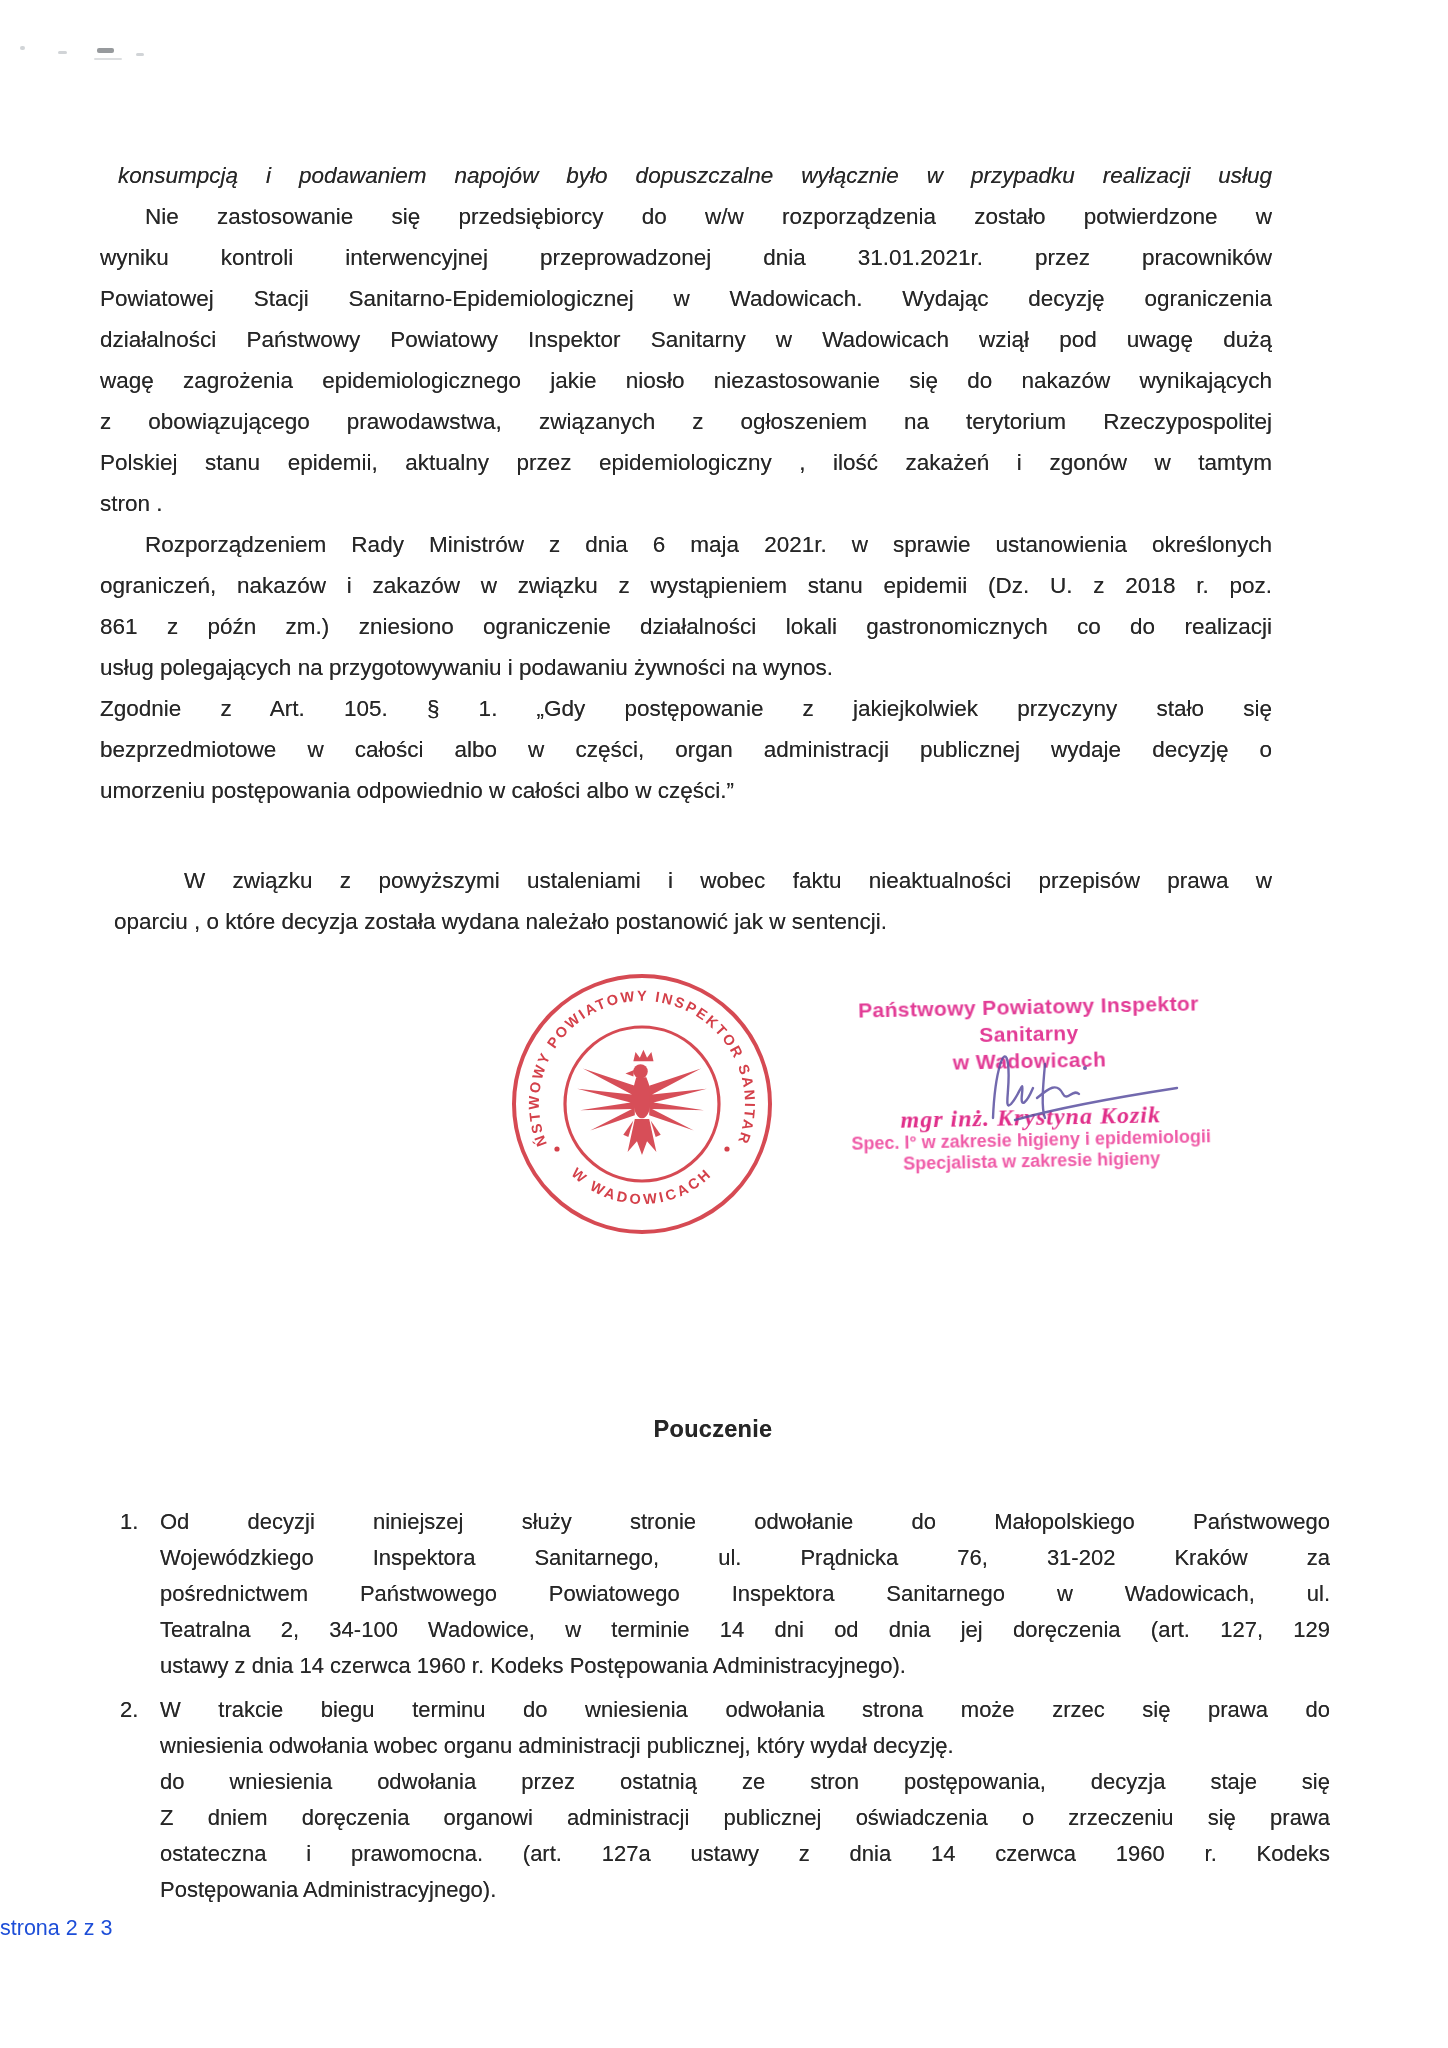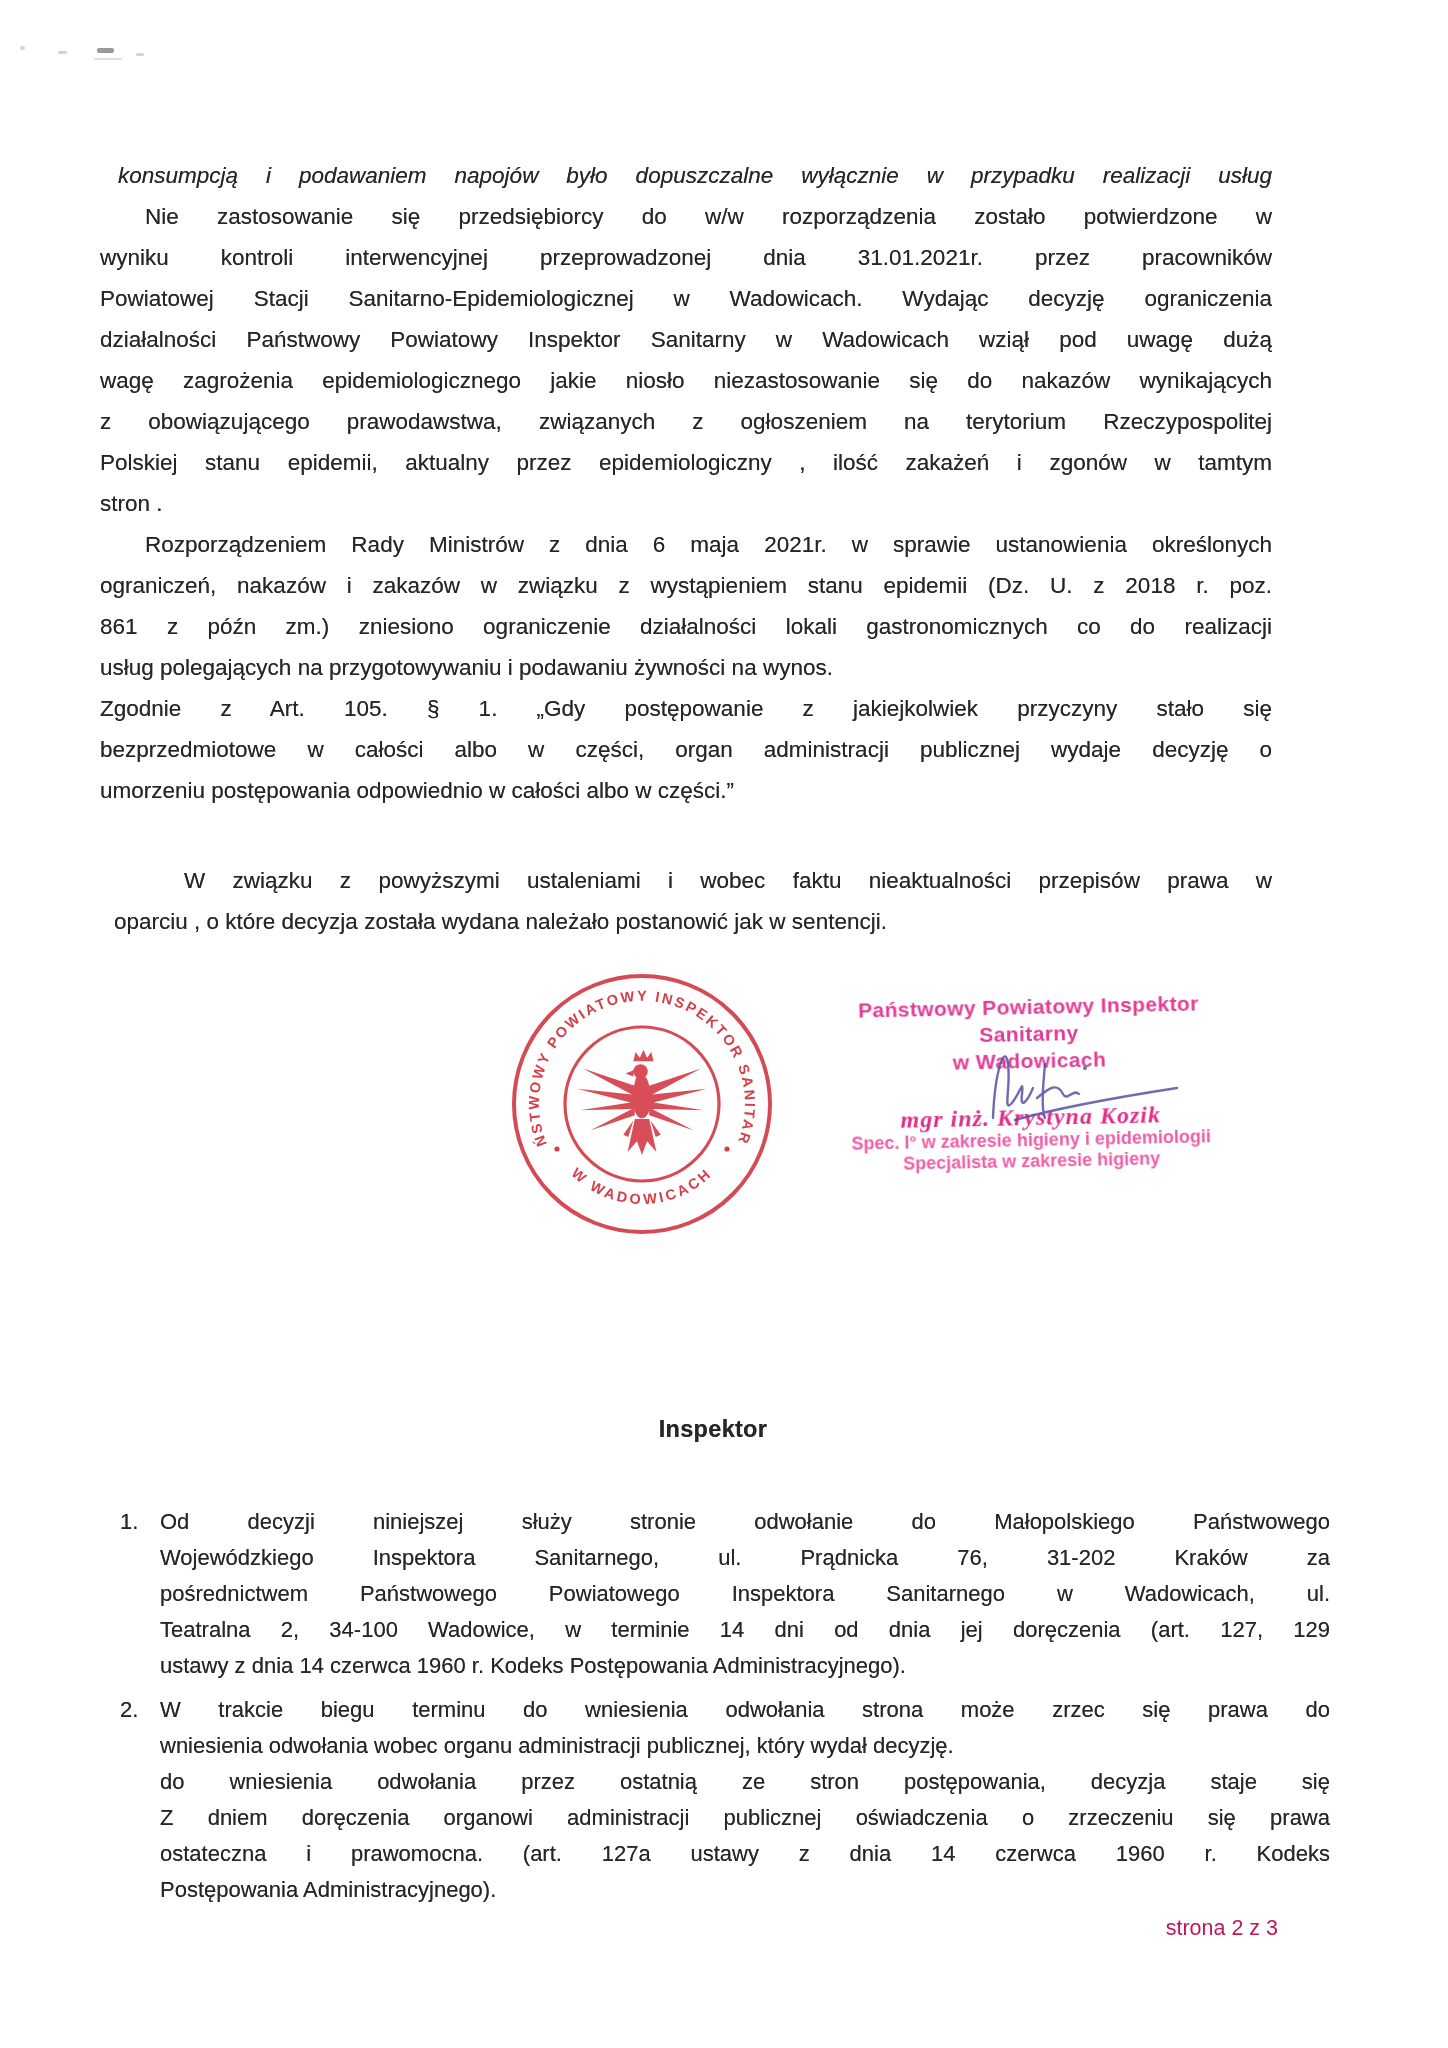--- a/index.html
+++ b/index.html
@@ -24,21 +24,21 @@
     text-shadow:0 0 .5px rgba(0,0,0,.6); }
   
   #list { position:absolute; top:1496px; left:120px; width:1210px;
     font-size:22px; line-height:36px; text-shadow:0 0 .5px rgba(0,0,0,.55); }
   .li { position:relative; }
   .li .num { position:absolute; left:0; top:0; }
   .li .li-lines { margin-left:40px;margin-top:8px; }
   #list .l { height:36px; }
   
   #footer { position:absolute; top:1916px; left:0; width:1278px;
-    text-align:right; font-size:21.5px; color:#be185d; }
+    text-align:left; font-size:21.5px; color:#1d4ed8; }
   
   #round-stamp { position:absolute; left:505px; top:963px; width:274px; height:286px; }
   
   #ink-stamp { position:absolute; left:828px; top:993px; width:404px;
     transform:rotate(-1.2deg); text-align:center; }
   .ink1 { font-size:21px; font-weight:700; letter-spacing:.4px; line-height:27px;
     filter:blur(.2px); }
   .ink-name { margin-top:30px; font-family:"Liberation Serif", serif;
     font-style:italic; font-weight:700; font-size:24px; line-height:26px;
     letter-spacing:1px; filter:blur(.2px); }
@@ -135,21 +135,21 @@
   <svg id="signature" viewBox="0 0 230 100">
     <g fill="none" stroke="#5a4fa0" stroke-width="2.4" stroke-linecap="round" opacity=".85">
       <path d="M18,80 C20,32 30,4 33,26 C36,48 28,74 36,66 C45,56 49,38 47,56 C45,72 52,64 58,50"></path>
       <path d="M70,26 C68,48 66,70 70,80"></path>
       <path d="M62,60 C74,50 82,44 88,56 C92,64 98,50 104,56"></path>
       <path d="M40,82 C90,68 150,58 202,50"></path>
       <circle cx="110" cy="30" r="2" fill="#5a4fa0" stroke="none"></circle>
     </g>
   </svg>
 
-  <div id="heading">Inspektor</div>
+  <div id="heading">Pouczenie</div>
 
   <div id="list">
     <div class="li">
       <span class="num">1.</span>
       <div class="li-lines">
         <div class="l">Od decyzji niniejszej służy stronie odwołanie do Małopolskiego Państwowego</div>
         <div class="l">Wojewódzkiego Inspektora Sanitarnego, ul. Prądnicka 76, 31-202 Kraków za</div>
         <div class="l">pośrednictwem Państwowego Powiatowego Inspektora Sanitarnego w Wadowicach, ul.</div>
         <div class="l">Teatralna 2, 34-100 Wadowice, w terminie 14 dni od dnia jej doręczenia (art. 127, 129</div>
         <div class="l last">ustawy z dnia 14 czerwca 1960 r. Kodeks Postępowania Administracyjnego).</div>

